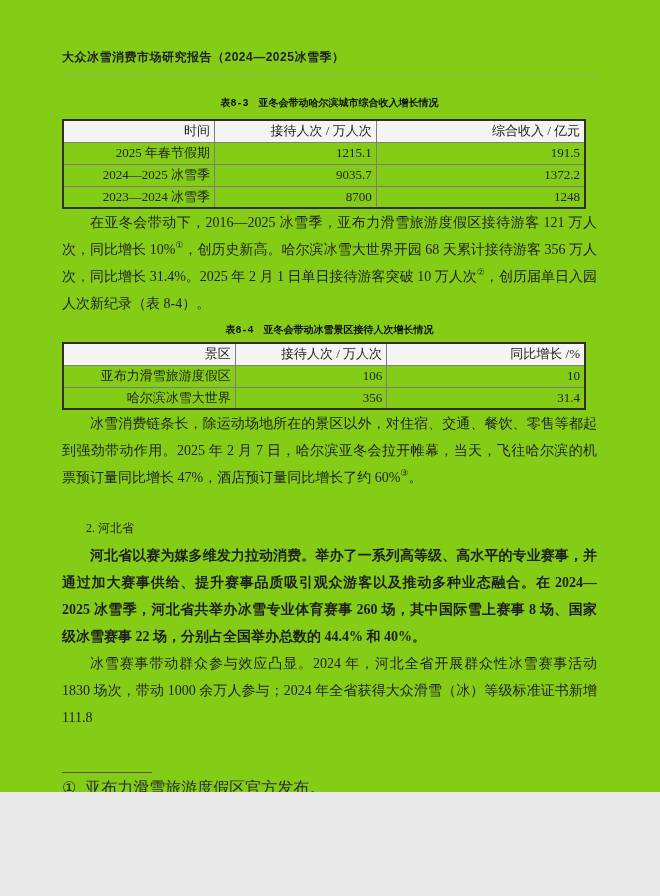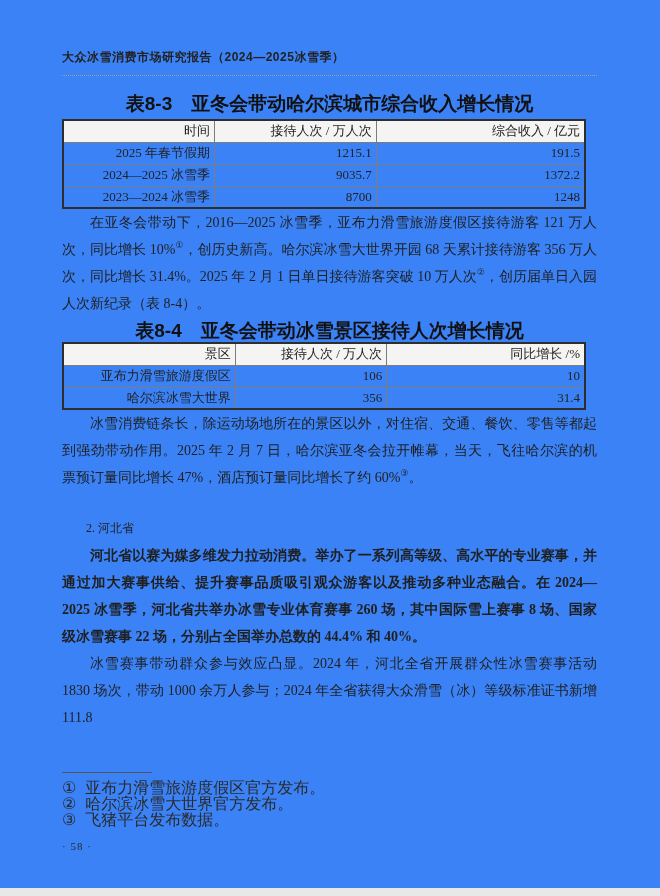--- a/index.html
+++ b/index.html
@@ -1,21 +1,21 @@
 <!DOCTYPE html>
 <html><head>
 <meta charset="utf-8">
 <style>
   * { box-sizing: border-box; }
   html, body { margin: 0; padding: 0; background: #e8e8e8; }
   .page {
     width: 660px;
-    height: 888px;
+    height: 792px;
     margin: 0 auto;
-    background: #3b82f6;
+    background: #84cc16;
     position: relative;
     font-family: "Liberation Serif", "DejaVu Serif", serif;
     color: #1f1f1f;
     overflow: hidden;
   }
   .content { padding: 50px 63px 0 62px; }
 
   .doc-header {
     font-family: "Liberation Sans", "DejaVu Sans", sans-serif;
     font-weight: 700;
@@ -26,23 +26,23 @@
   }
   .header-divider {
     border: 0;
     border-bottom: 1px dotted #a0a0a0;
     margin: 0;
     padding-top: 10px;
   }
 
   .table-title {
     text-align: center;
-    font-family: Liberation Sans, sans-serif;
+    font-family: Liberation Mono, monospace;
     font-weight: 700;
-    font-size: 19px;
+    font-size: 10px;
     line-height: 19px;
     color: #111111;
   }
   .t1-title { margin-top: 18px; }
   .t2-title { margin-top: 4px; }
 
   table.data-table {
     border-collapse: collapse;
     width: 524px;
     margin-top: 6px;

